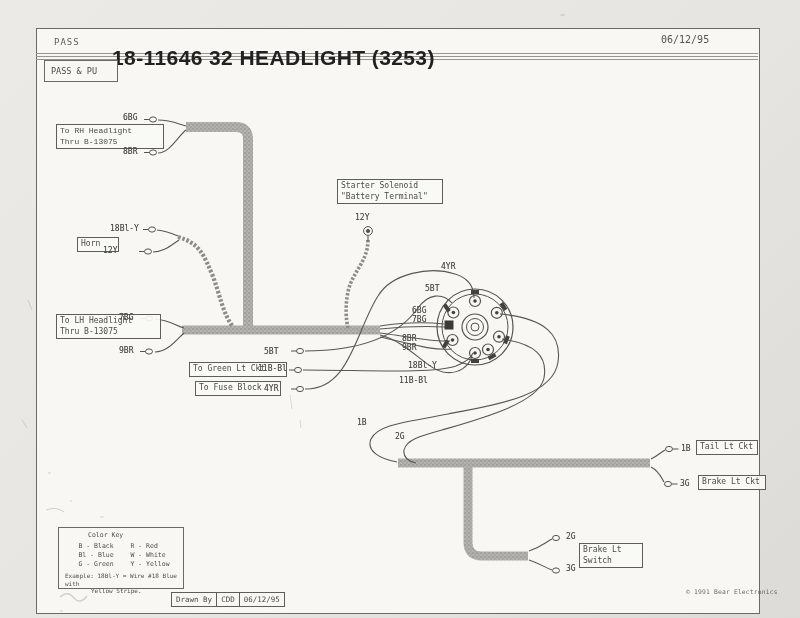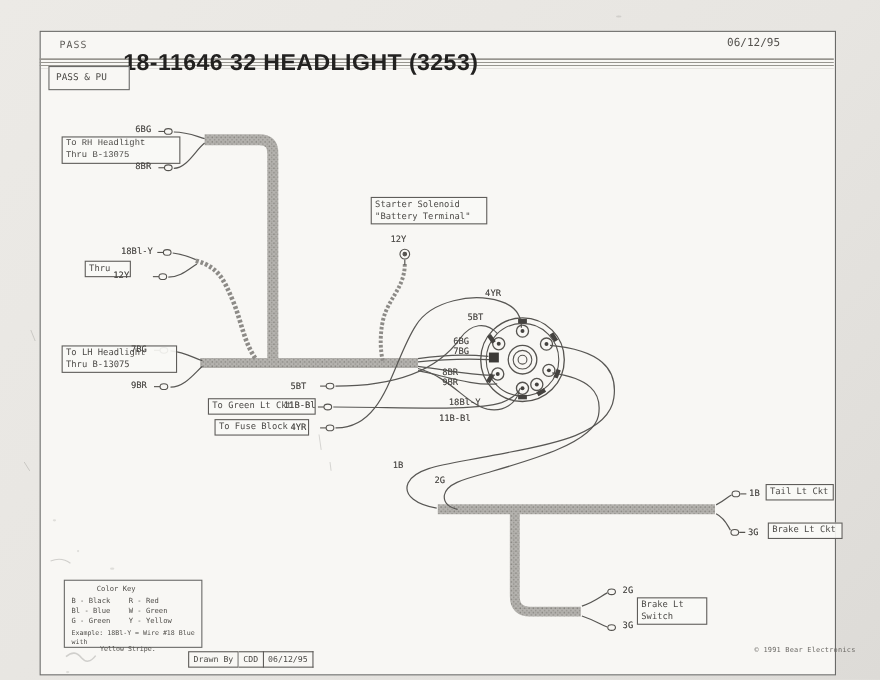--- a/index.html
+++ b/index.html
@@ -44,21 +44,21 @@
     position:absolute;font-size:8px;color:#4c4a47;white-space:nowrap;
     text-shadow:0 0 0.5px rgba(80,78,74,0.55);
   }
   svg.diagram{position:absolute;left:0;top:0;}
   .colorkey{
     position:absolute;left:58px;top:527px;width:126px;height:62px;
     border:1px solid #6a6a68;background:#f8f7f4;
     font-size:6.5px;line-height:9px;color:#504e4a;padding:3px 0 0 6px;box-sizing:border-box;
   }
   .ck-title{margin-bottom:2px;margin-left:23px;}
-  .ck-cols{display:flex;}
+  .ck-cols{display:flex;justify-content:center;}
   .ck-col1{width:52px;}
   .ck-example{font-size:6px;line-height:7.5px;margin-top:3px;}
   .ck-example .l2{padding-left:26px;}
   .drawntable{
     position:absolute;left:171px;top:592px;display:flex;font-size:7.5px;color:#4c4a47;
   }
   .drawntable .cell{
     border:1px solid #5f5d5a;border-left:none;height:15px;display:flex;align-items:center;
     padding:0 4px;box-sizing:border-box;background:#f8f7f4;white-space:nowrap;
   }
@@ -237,21 +237,21 @@
       <path d="M28,300 l4,10 M22,420 l5,8" stroke-width="0.8"></path>
       <path d="M290,395 l2,14 M300,420 l1,8" stroke-width="0.8"></path>
     </g>
   </svg>
 
   <div class="cbox" style="left:56px;top:124px;width:108px;font-family:Liberation Mono, monospace;">
     <div>To RH Headlight</div>
     <div>Thru B-13075</div>
   </div>
   <div class="cbox" style="left:77px;top:237px;width:42px;">
-    <div>Thru</div>
+    <div>Horn</div>
   </div>
   <div class="cbox" style="left:337px;top:179px;width:106px;">
     <div>Starter Solenoid</div>
     <div>"Battery Terminal"</div>
   </div>
   <div class="cbox" style="left:56px;top:314px;width:105px;">
     <div>To LH Headlight</div>
     <div>Thru B-13075</div>
   </div>
   <div class="cbox" style="left:189px;top:362px;width:98px;">
@@ -299,21 +299,21 @@
   <div class="colorkey">
     <div class="ck-title">Color Key</div>
     <div class="ck-cols">
       <div class="ck-col1">
         <div>B - Black</div>
         <div>Bl - Blue</div>
         <div>G - Green</div>
       </div>
       <div class="ck-col2">
         <div>R - Red</div>
-        <div>W - Green</div>
+        <div>W - White</div>
         <div>Y - Yellow</div>
       </div>
     </div>
     <div class="ck-example">
       <div class="l1">Example: 18Bl-Y = Wire #18 Blue with</div>
       <div class="l2">Yellow Stripe.</div>
     </div>
   </div>
 
   <div class="drawntable">

